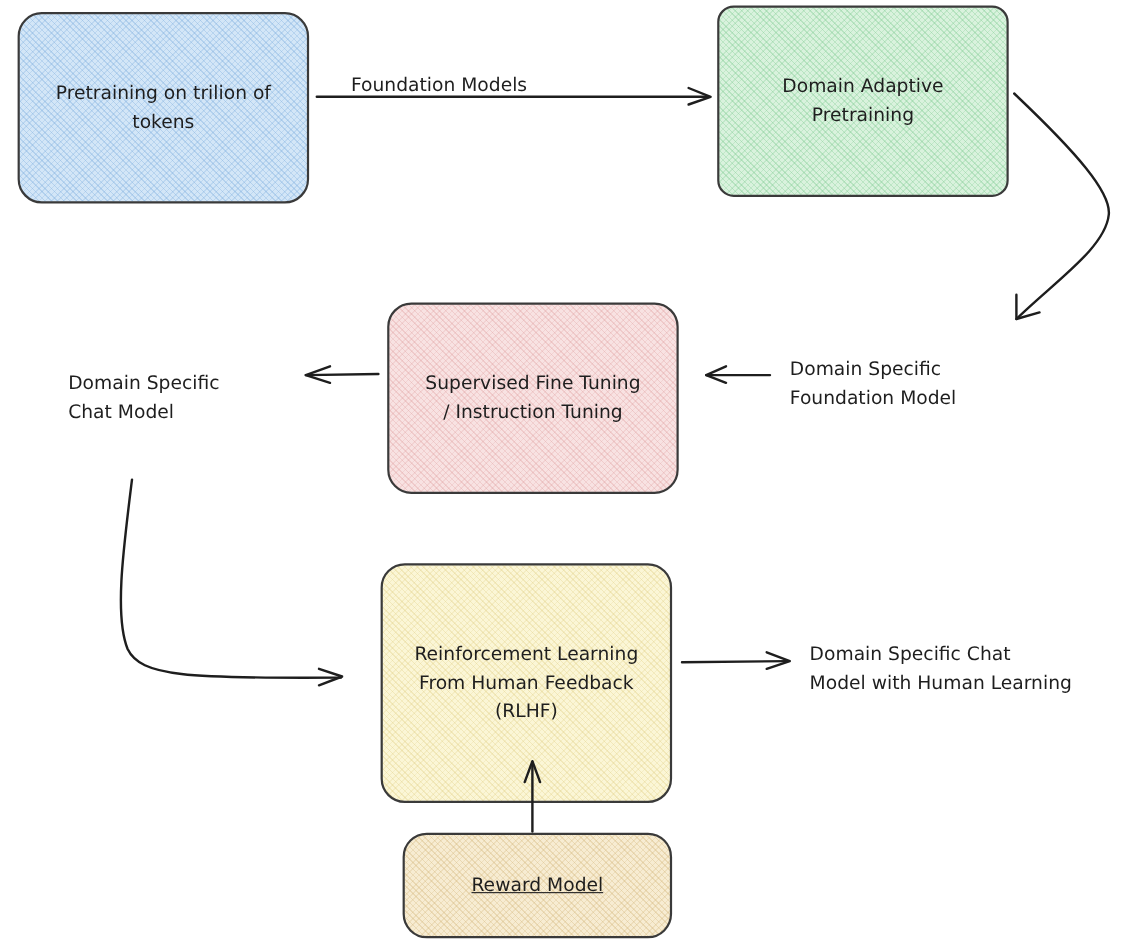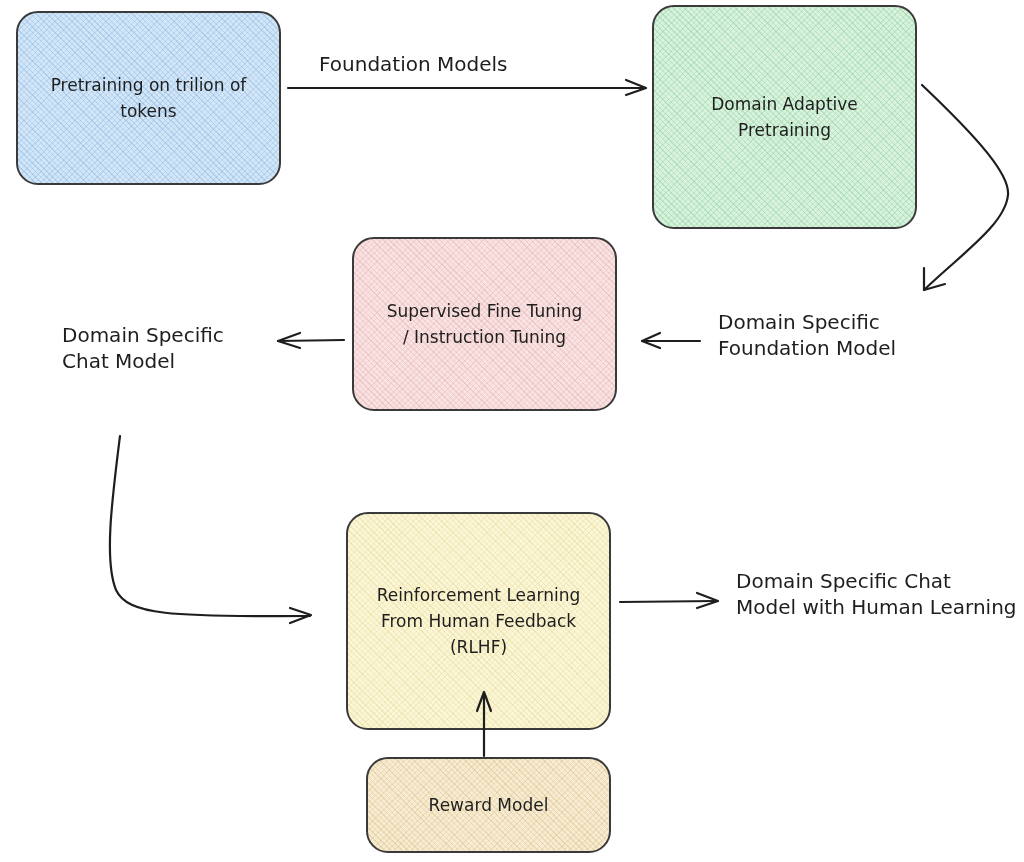--- a/index.html
+++ b/index.html
@@ -10,40 +10,40 @@
          text-align:center; font-size:17px; line-height:26px; }
   .box span { white-space:pre-line; }
   .hatch-blue { background-color:#d3e6f7;
     background-image:repeating-linear-gradient(45deg, rgba(120,170,220,.35) 0 1px, transparent 1px 4px),
                      repeating-linear-gradient(-45deg, rgba(120,170,220,.25) 0 1px, transparent 1px 4px); }
   .hatch-green { background-color:#d9f2dd;
     background-image:repeating-linear-gradient(45deg, rgba(120,200,140,.35) 0 1px, transparent 1px 4px),
                      repeating-linear-gradient(-45deg, rgba(120,200,140,.25) 0 1px, transparent 1px 4px); }
   .hatch-pink { background-color:#f8e2e2;
     background-image:repeating-linear-gradient(45deg, rgba(220,150,150,.30) 0 1px, transparent 1px 4px),
-                     repeating-linear-gradient(-45deg, rgba(220,150,150,.20) 0 1px, transparent 1px 4px); }
+                     repeating-linear-gradient(-45deg, rgba(220,150,150,.20) 0 1px, transparent 1px 4px);margin-top:38px; }
   .hatch-yellow { background-color:#fbf6d6;
     background-image:repeating-linear-gradient(45deg, rgba(220,200,120,.30) 0 1px, transparent 1px 4px),
                      repeating-linear-gradient(-45deg, rgba(220,200,120,.20) 0 1px, transparent 1px 4px); }
   .hatch-tan { background-color:#f7ecd2;
     background-image:repeating-linear-gradient(45deg, rgba(210,180,120,.35) 0 1px, transparent 1px 4px),
-                     repeating-linear-gradient(-45deg, rgba(210,180,120,.25) 0 1px, transparent 1px 4px); }
-  .label { position:absolute; font-size:20px; line-height:26px; white-space:pre-line; }
+                     repeating-linear-gradient(-45deg, rgba(210,180,120,.25) 0 1px, transparent 1px 4px);text-decoration:underline; }
+  .label { position:absolute; font-size:17px; line-height:26px; white-space:pre-line;margin-top:14px; }
   svg.arrows { position:absolute; left:0; top:0; }
   svg.arrows path { fill:none; stroke:#1e1e1e; stroke-width:2.2; stroke-linecap:round; stroke-linejoin:round; }
 </style>
 </head>
 <body>
 
 <div class="box hatch-blue" style="left:16px; top:11px; width:265px; height:174px;">
   <span>Pretraining on trilion of
 tokens</span>
 </div>
 
-<div class="box hatch-green" style="left:652px; top:5px; width:265px; height:224px;">
+<div class="box hatch-green" style="left:652px; top:5px; width:265px; height:174px;border-radius:15px;">
   <span>Domain Adaptive
 Pretraining</span>
 </div>
 
 <div class="box hatch-pink" style="left:352px; top:237px; width:265px; height:174px;">
   <span>Supervised Fine Tuning
 / Instruction Tuning</span>
 </div>
 
 <div class="box hatch-yellow" style="left:346px; top:512px; width:265px; height:218px;">

